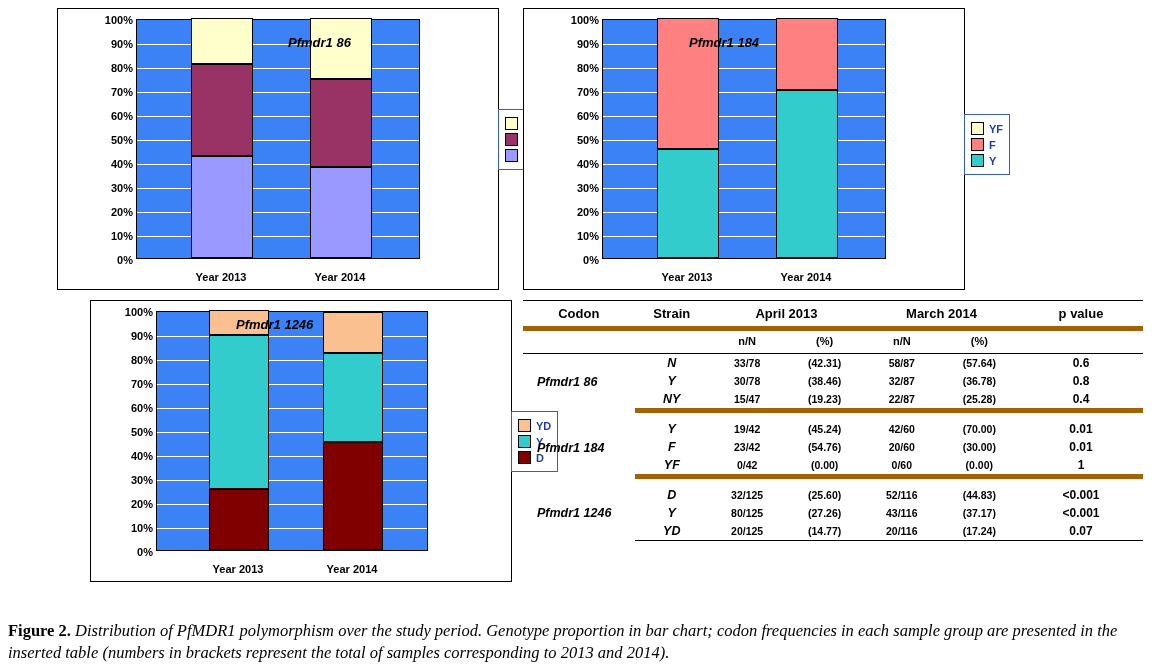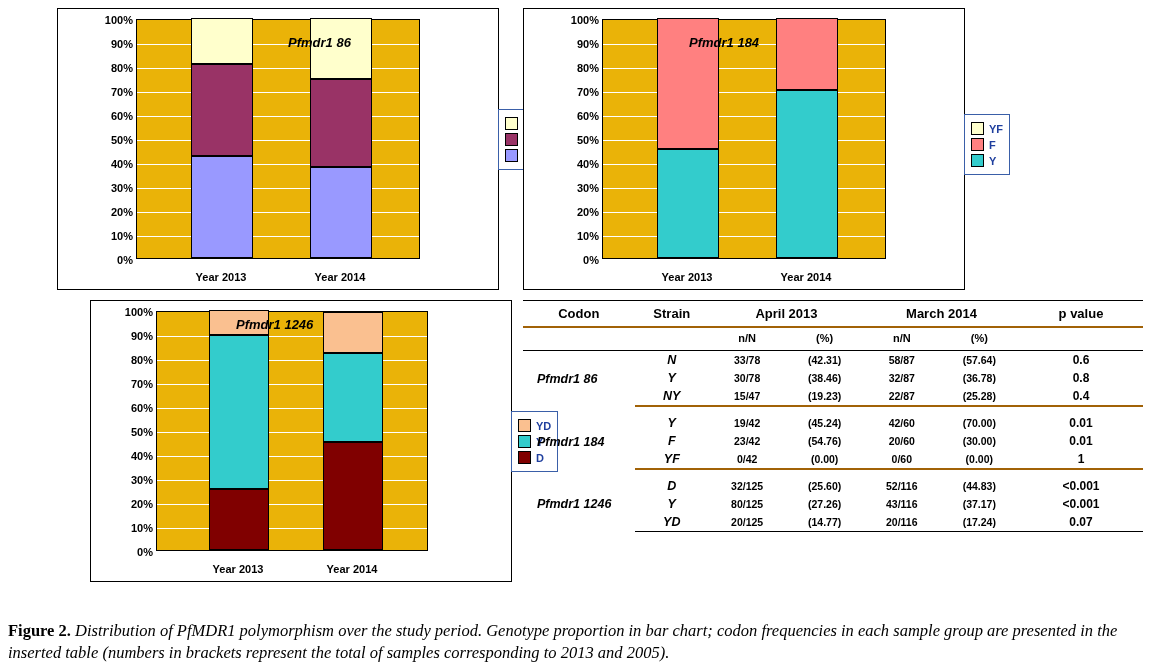--- a/index.html
+++ b/index.html
@@ -4,21 +4,21 @@
 <style>
   html,body{margin:0;padding:0;}
   body{
     width:1172px;height:671px;background:#ffffff;
     font-family:"Liberation Sans", sans-serif;
     color:#000;position:relative;overflow:hidden;
   }
 
   
   .chart-box{position:absolute;border:1px solid #000;background:#ffffff;}
-  .plot{position:absolute;background:#eab308;border:1px solid #000;}
+  .plot{position:absolute;background:#3b82f6;border:1px solid #000;}
   .gridline{position:absolute;left:0;right:0;height:1px;background:#ffffff;}
   .ytick{
     position:absolute;right:100%;margin-right:4px;
     font-size:11px;line-height:10px;text-align:right;white-space:nowrap;
     transform:translateY(-5px);font-weight:bold;
   }
   .xlabel{
     position:absolute;text-align:center;font-size:11px;font-weight:bold;
     white-space:nowrap;
   }
@@ -35,21 +35,21 @@
   .legend-label{font-size:11px;font-weight:bold;color:#1f3f9e;}
 
   
   .tbl{position:absolute;left:523px;top:300px;width:620px;}
   table{border-collapse:collapse;width:100%;font-size:11.5px;}
   th{
     font-weight:bold;font-size:13px;padding:5px 2px;text-align:center;
   }
   .rule-top{border-top:1.6px solid #000;}
   .rule-bot{border-bottom:1.6px solid #000;}
-  .rule-thin{border-bottom:2px solid #a16207;margin-top:12px;}
+  .rule-thin{border-bottom:5px solid #a16207;margin-top:12px;}
   td{padding:2px 2px;text-align:center;vertical-align:middle;}
   td.codon{font-style:italic;font-weight:bold;font-size:12.5px;text-align:left;padding-left:14px;}
   td.strain{font-style:italic;font-weight:bold;font-size:12.5px;}
   td.num{font-weight:bold;font-size:10.5px;}
   td.pct{font-weight:bold;font-size:10.5px;}
   td.pval{font-weight:bold;font-size:12px;}
   .subhdr td{font-weight:bold;font-size:11px;padding-top:4px;padding-bottom:6px;}
   .spacer td{height:7px;padding:0;}
 
   
@@ -322,14 +322,14 @@
         <td class="num rule-bot">20/116</td>
         <td class="pct rule-bot">(17.24)</td>
         <td class="pval rule-bot">0.07</td>
       </tr>
     </tbody>
   </table>
 </div>
 
 <div class="caption">
   <b>Figure 2.</b>
-  <i>Distribution of PfMDR1 polymorphism over the study period. Genotype proportion in bar chart; codon frequencies in each sample group are presented in the inserted table (numbers in brackets represent the total of samples corresponding to 2013 and 2005).</i>
+  <i>Distribution of PfMDR1 polymorphism over the study period. Genotype proportion in bar chart; codon frequencies in each sample group are presented in the inserted table (numbers in brackets represent the total of samples corresponding to 2013 and 2014).</i>
 </div>
 
 </body></html>

